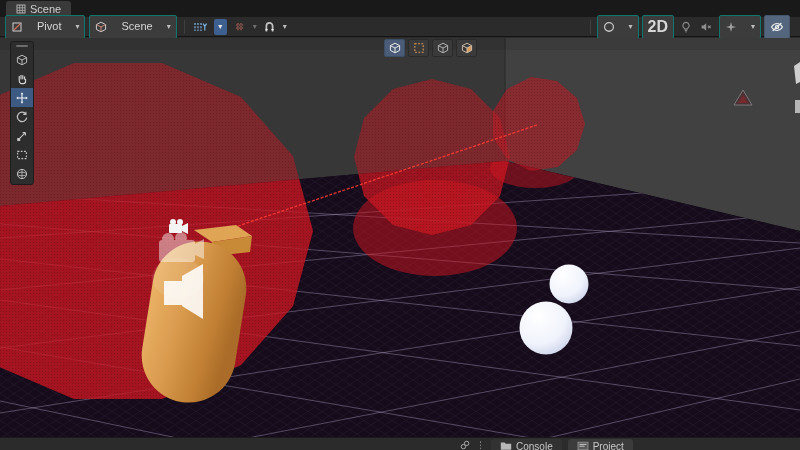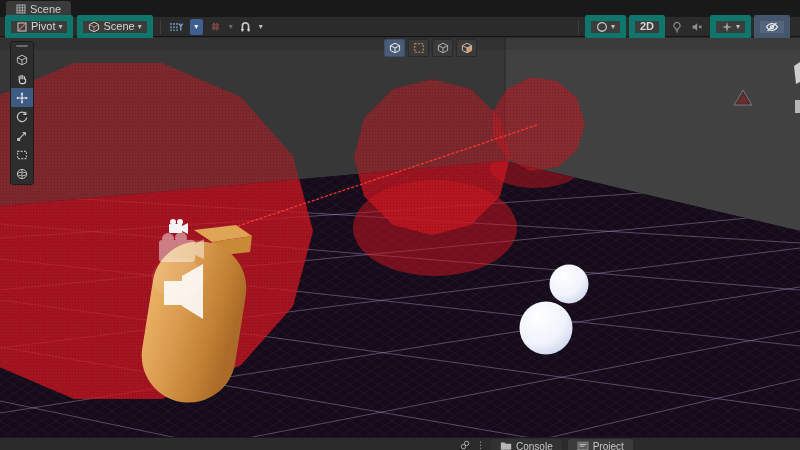--- a/index.html
+++ b/index.html
@@ -6,30 +6,30 @@
   *{box-sizing:border-box;}
   .root{position:relative;width:800px;height:450px;overflow:hidden;
         font-family:"Liberation Sans",sans-serif;background:#2b2b2b;-webkit-user-select:none;user-select:none;}
   
   .tabbar{position:absolute;left:0;top:0;width:800px;height:17px;background:#191919;}
   .scene-tab{position:absolute;left:6px;top:1px;height:16px;display:flex;align-items:center;gap:4px;
              padding:0 10px;background:#3a3a3a;border-radius:3px 3px 0 0;color:#cfcfcf;font-size:11px;}
   
   .toolbar{position:absolute;left:0;top:17px;width:800px;height:20px;background:#2b2b2b;
            border-bottom:1px solid #141414;display:flex;align-items:center;padding:0 5px;gap:4px;}
-  .tb-btn{height:24px;display:flex;align-items:center;gap:3px;background:#3c3c3c;border:6px solid #0f766e;
+  .tb-btn{height:24px;display:flex;align-items:center;gap:14px;background:#3c3c3c;border:1px solid #0f766e;
           border-radius:2px;padding:0 5px;color:#d6d6d6;font-size:11px;line-height:15px;}
   .tb-ico{height:16px;width:18px;display:flex;align-items:center;justify-content:center;border-radius:2px;}
   .caret{font-size:8px;color:#bdbdbd;line-height:8px;}
   .caret.dim{color:#6e6e6e;}
   .sep{width:1px;height:14px;background:#1e1e1e;border-right:1px solid #3e3e3e;margin:0 3px;}
   .tb-right{margin-left:auto;display:flex;align-items:center;gap:3px;margin-right:5px;}
   .drop-blue{background:#3d6091;border-radius:2px;height:16px;width:13px;display:flex;align-items:center;justify-content:center;}
   .drop-blue .caret{color:#eaeaea;}
-  .btn-2d{font-weight:bold;font-size:11px;}
+  .btn-2d{font-weight:bold;font-size:16px;}
   .btn-eye{background:#54657e;border-color:#46566d;}
   
   .viewport{position:absolute;left:0;top:38px;width:800px;height:412px;background:#150b1a;}
   .viewport svg.scene{position:absolute;left:0;top:0;}
   
   .tools{position:absolute;left:10px;top:3px;width:24px;background:#2d2d2d;border:1px solid #1c1c1c;
          border-radius:3px;padding:2px 0 1px 0;display:flex;flex-direction:column;align-items:center;}
   .tools .grip{width:12px;height:2px;background:#6b6b6b;border-radius:1px;margin:1px 0 3px 0;}
   .tool-cell{width:22px;height:19px;display:flex;align-items:center;justify-content:center;}
   .tool-cell.active{background:#3d5a82;}

